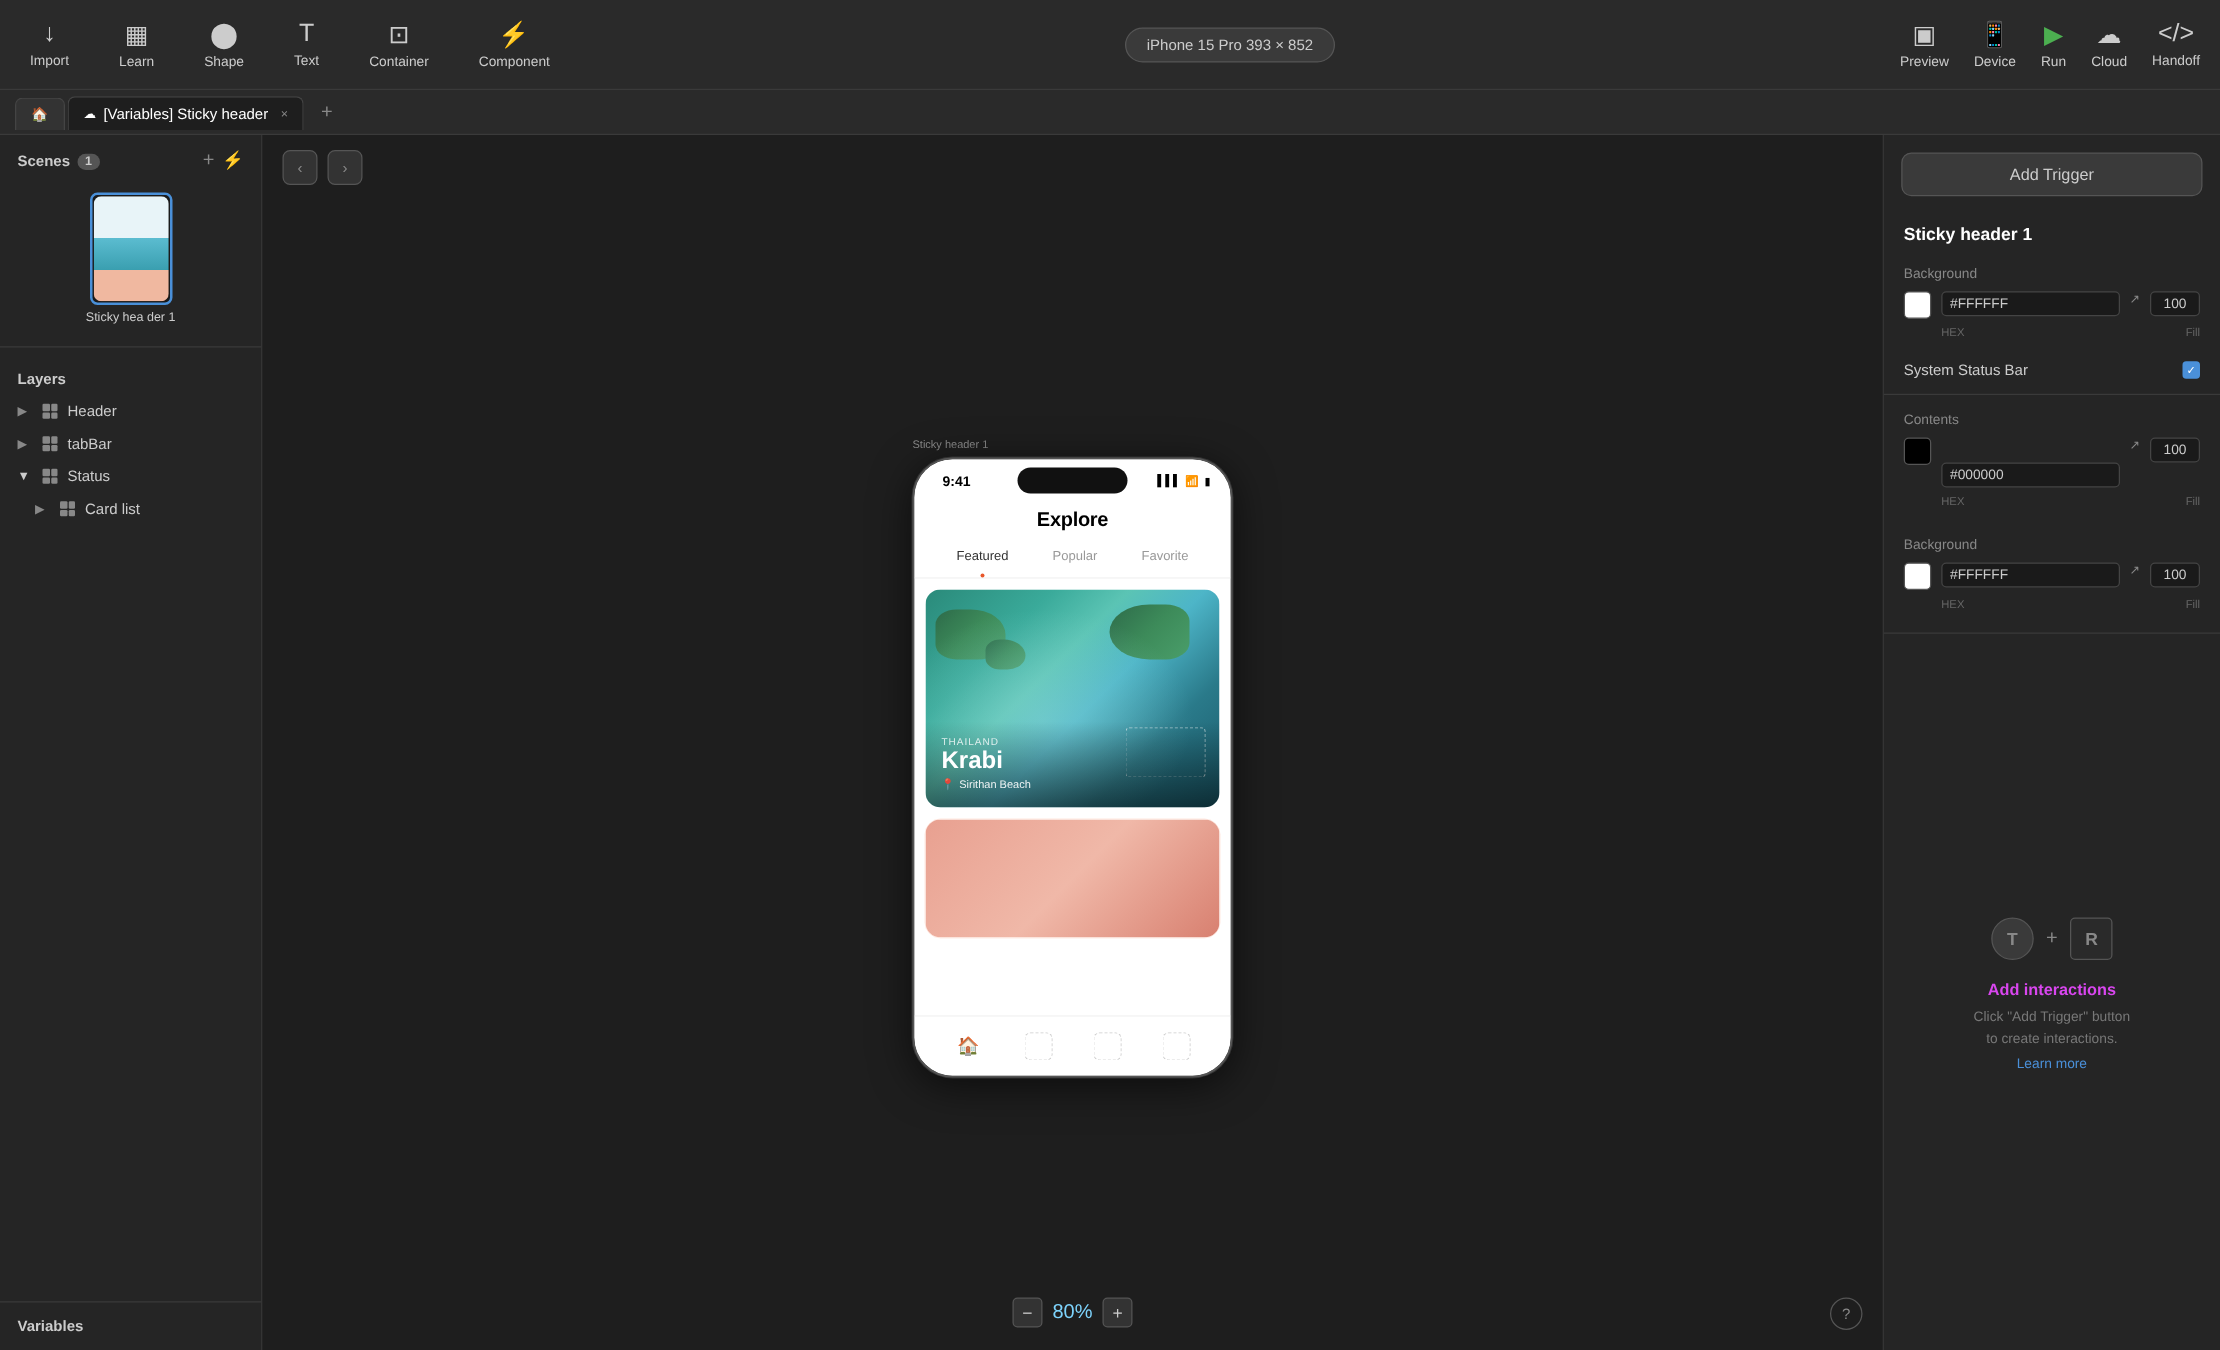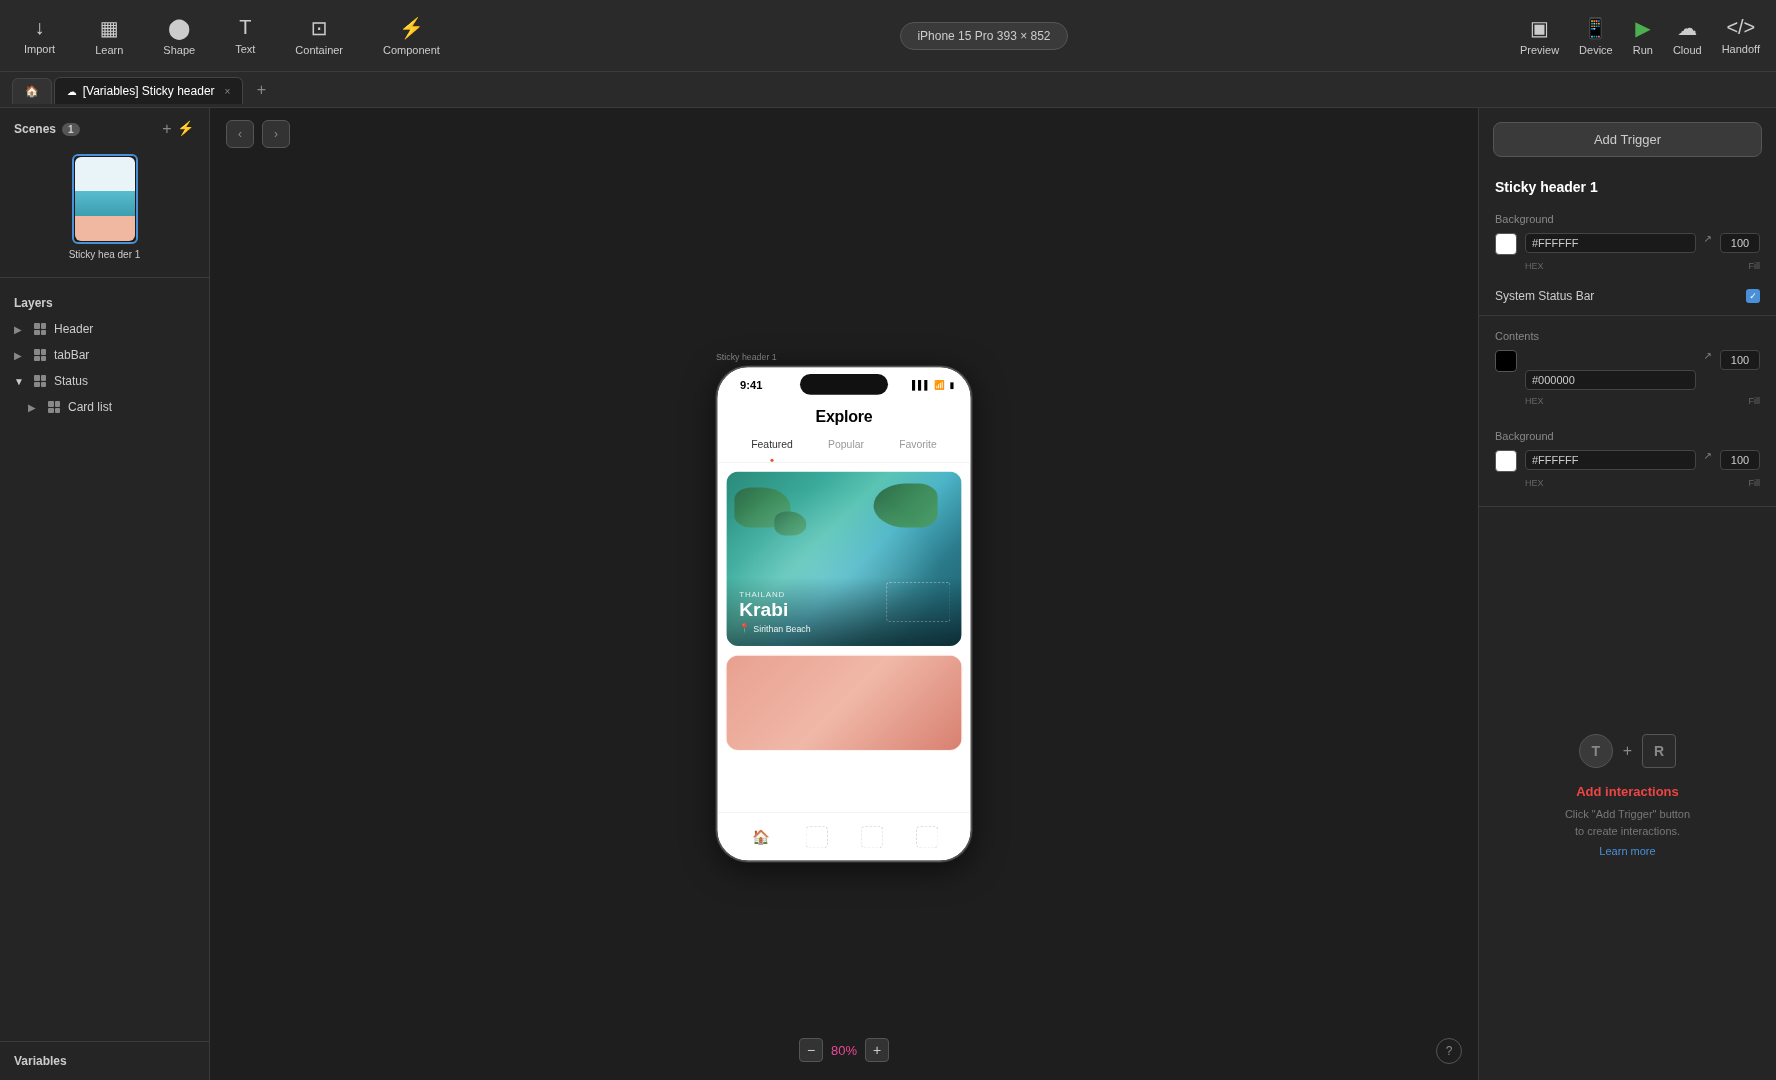--- a/index.html
+++ b/index.html
@@ -293,22 +293,22 @@
       border: 1px solid #555;
       border-radius: 4px;
       display: flex;
       align-items: center;
       justify-content: center;
       cursor: pointer;
       color: #ccc;
       font-size: 14px;
     }
     .zoom-value {
-      font-size: 13px;
-      color: #ec4899;
+      font-size: 16px;
+      color: #7dd3fc;
     }
     .canvas-help {
       position: absolute;
       bottom: 16px;
       right: 16px;
       width: 26px;
       height: 26px;
       border: 1px solid #555;
       border-radius: 50%;
       display: flex;
@@ -539,21 +539,21 @@
     .bottom-tab-icon.active { color: #e8572a; }
     .bottom-tab-dashed {
       width: 28px;
       height: 28px;
       border: 1.5px dashed #ccc;
       border-radius: 6px;
     }
 
     
     .right-panel {
-      width: 298px;
+      width: 270px;
       background: #252525;
       border-left: 1px solid #3a3a3a;
       display: flex;
       flex-direction: column;
       padding: 0;
     }
     .add-trigger-btn {
       margin: 14px;
       padding: 9px;
       background: #3a3a3a;
@@ -679,21 +679,21 @@
     .key-r {
       background: #2a2a2a;
       color: #888;
       border: 1px solid #555;
       border-radius: 4px;
     }
     .key-plus { color: #888; font-size: 16px; }
     .interactions-title {
       font-size: 13px;
       font-weight: 600;
-      color: #ef4444;
+      color: #d946ef;
       margin-bottom: 7px;
     }
     .interactions-desc {
       font-size: 11px;
       color: #777;
       line-height: 1.5;
     }
     .learn-more-link {
       color: #4a90d9;
       font-size: 11px;

